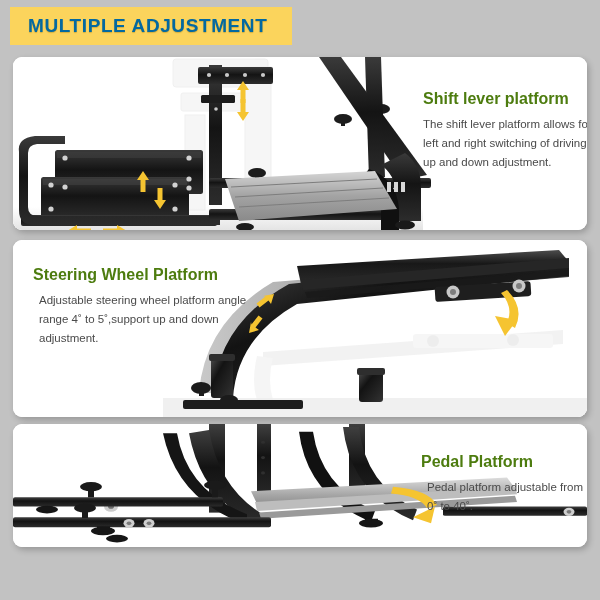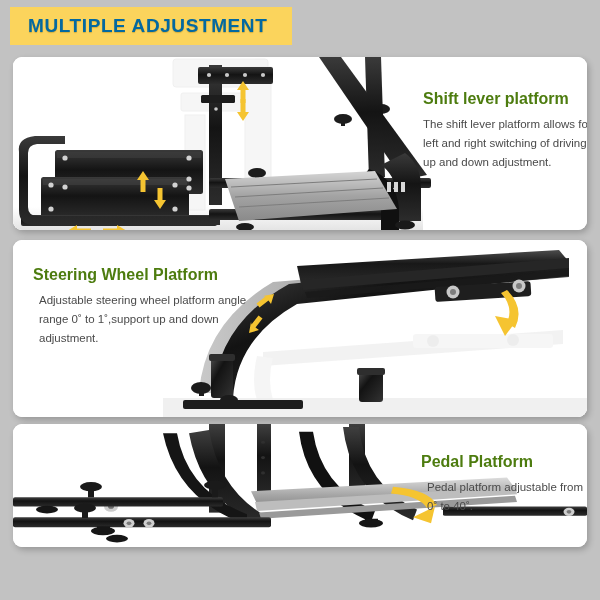--- a/index.html
+++ b/index.html
@@ -257,21 +257,21 @@
 
         <g fill="#f5c431">
           <path d="M494 50 q18 18 8 38 l-8 -5 q7 -16 -6 -30 z"></path>
           <path d="M492 96 l-10 -20 22 4 z"></path>
         </g>
       </svg>
     </div>
 
     <div class="txt">
       <p class="t-title">Steering Wheel Platform</p>
-      <p class="t-body">Adjustable steering wheel platform angle range 0˚ to 1˚,support up and down adjustment.</p>
+      <p class="t-body">Adjustable steering wheel platform angle range 4˚ to 5˚,support up and down adjustment.</p>
     </div>
   </div>
 
   <div class="card" id="card3">
     <div class="stage">
       <svg viewBox="0 0 574 161" preserveAspectRatio="none">
         <defs>
           <linearGradient id="blk3" x1="0" y1="0" x2="0" y2="1">
             <stop offset="0" stop-color="#3f3f3f"></stop>
               <stop offset=".4" stop-color="#131313"></stop>

